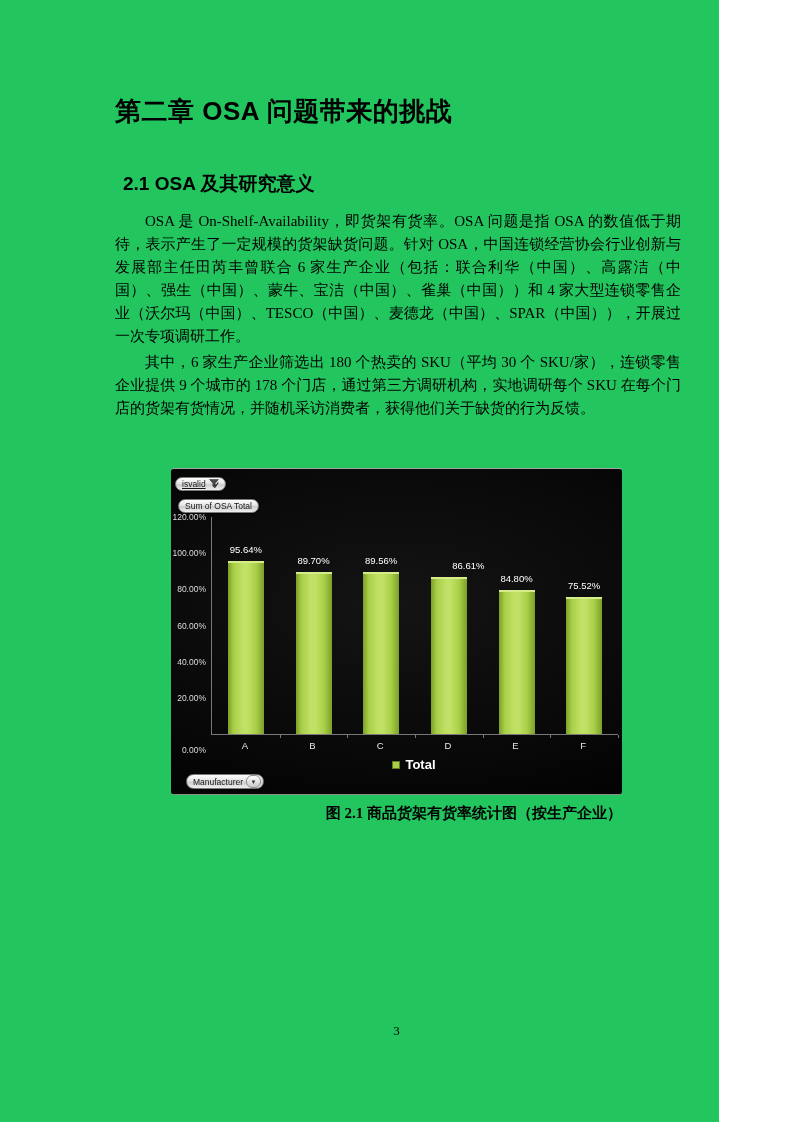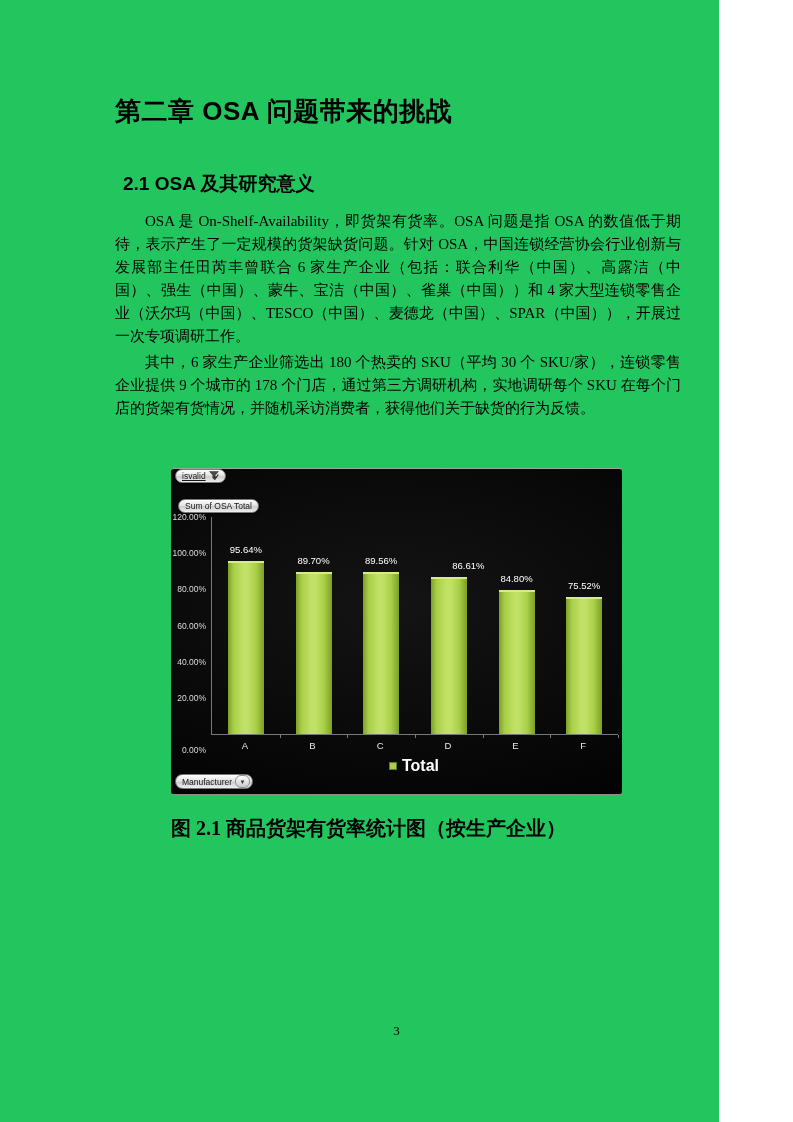--- a/index.html
+++ b/index.html
@@ -39,23 +39,23 @@
     width: 566px;
     font-size: 15px;
     line-height: 23px;
     text-align: justify;
   }
   .body-text p { margin: 0; text-indent: 2em; }
   .body-text p + p { margin-top: 3px; }
 
   .figure { position: absolute; left: 171px; top: 468px; width: 451px; }
   .figure-caption {
-    margin-top: 20px;
-    text-align: left;
-    font-size: 20px;
+    margin-top: 9px;
+    text-align: right;
+    font-size: 15px;
     font-weight: bold;
   }
   .page-number {
     position: absolute;
     top: 1023px;
     left: 0;
     width: 793px;
     text-align: center;
     font-size: 13px;
   }
@@ -81,23 +81,23 @@
     padding: 0 6px;
     box-sizing: border-box;
     border: 1px solid #7a7a7a;
     border-radius: 8px;
     background: linear-gradient(180deg, #fefefe 0%, #e4e4e4 45%, #cdcdcd 55%, #efefef 100%);
     color: #161616;
     font-size: 8.5px;
     box-shadow: 0 1px 2px rgba(0,0,0,0.8);
     white-space: nowrap;
   }
-  .pill-isvalid { left: 4px; top: 0; text-decoration: underline; }
+  .pill-isvalid { left: 4px; top: 8px; text-decoration: underline; }
   .pill-sum { left: 7px; top: 30px; }
-  .pill-manufacturer { left: 4px; top: 305px; padding-right: 2px; height: 15px; }
+  .pill-manufacturer { left: 15px; top: 305px; padding-right: 2px; height: 15px; }
   .dd-btn {
     width: 13px;
     height: 11px;
     border: 1px solid #8f8f8f;
     border-radius: 6px;
     background: linear-gradient(#ffffff, #c9c9c9);
     display: flex;
     align-items: center;
     justify-content: center;
     font-size: 6px;
@@ -169,21 +169,21 @@
   .legend {
     position: absolute;
     left: 40px;
     top: 288px;
     width: 406px;
     display: flex;
     align-items: center;
     justify-content: center;
     gap: 5px;
     color: #ffffff;
-    font-size: 16px;
+    font-size: 13px;
     font-weight: bold;
   }
   .legend-swatch {
     width: 8px;
     height: 8px;
     background: var(--bar-main, #a9cf48);
     border: 1px solid #5d7a1c;
     box-sizing: border-box;
   }
 </style>

